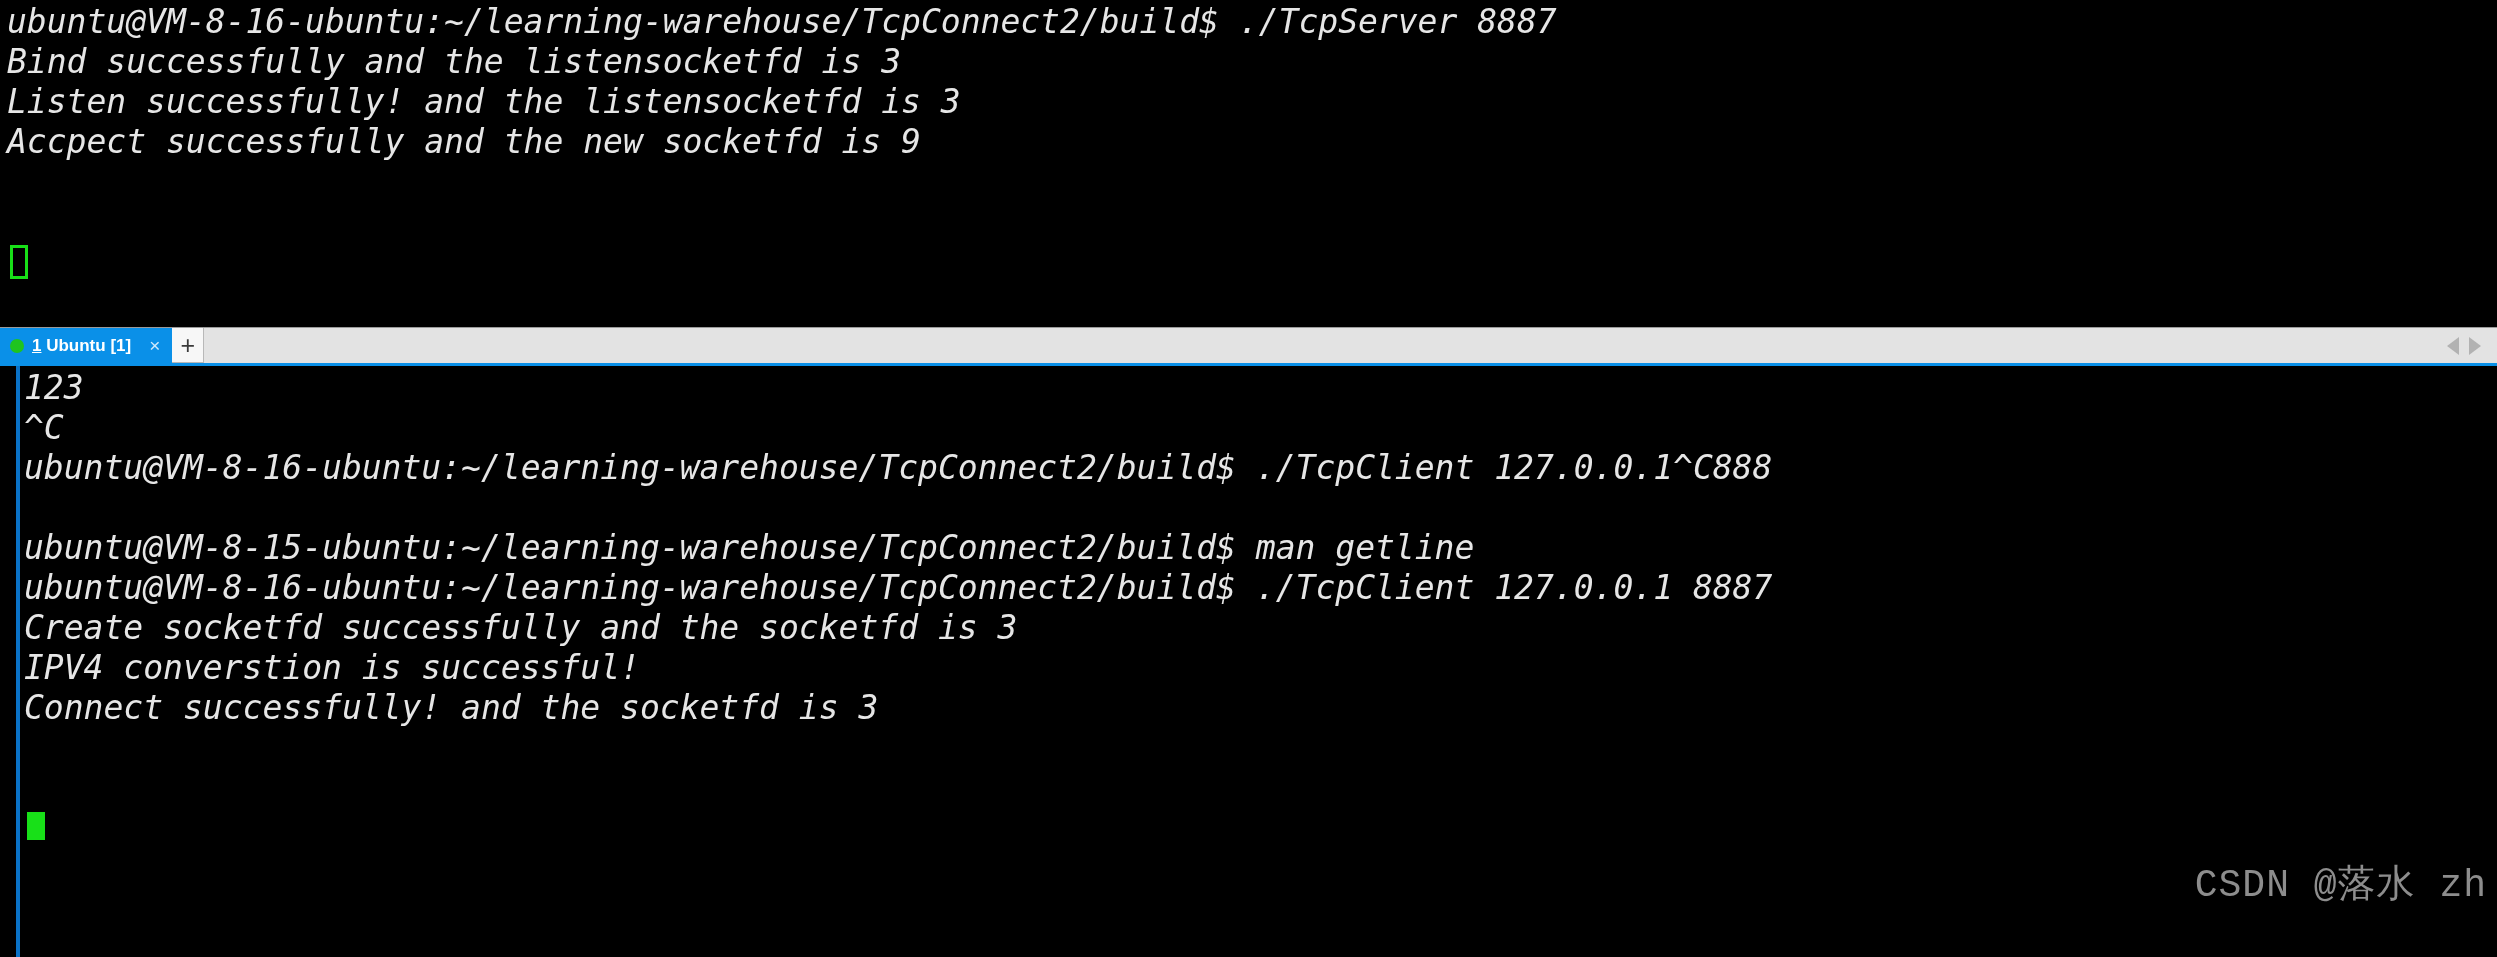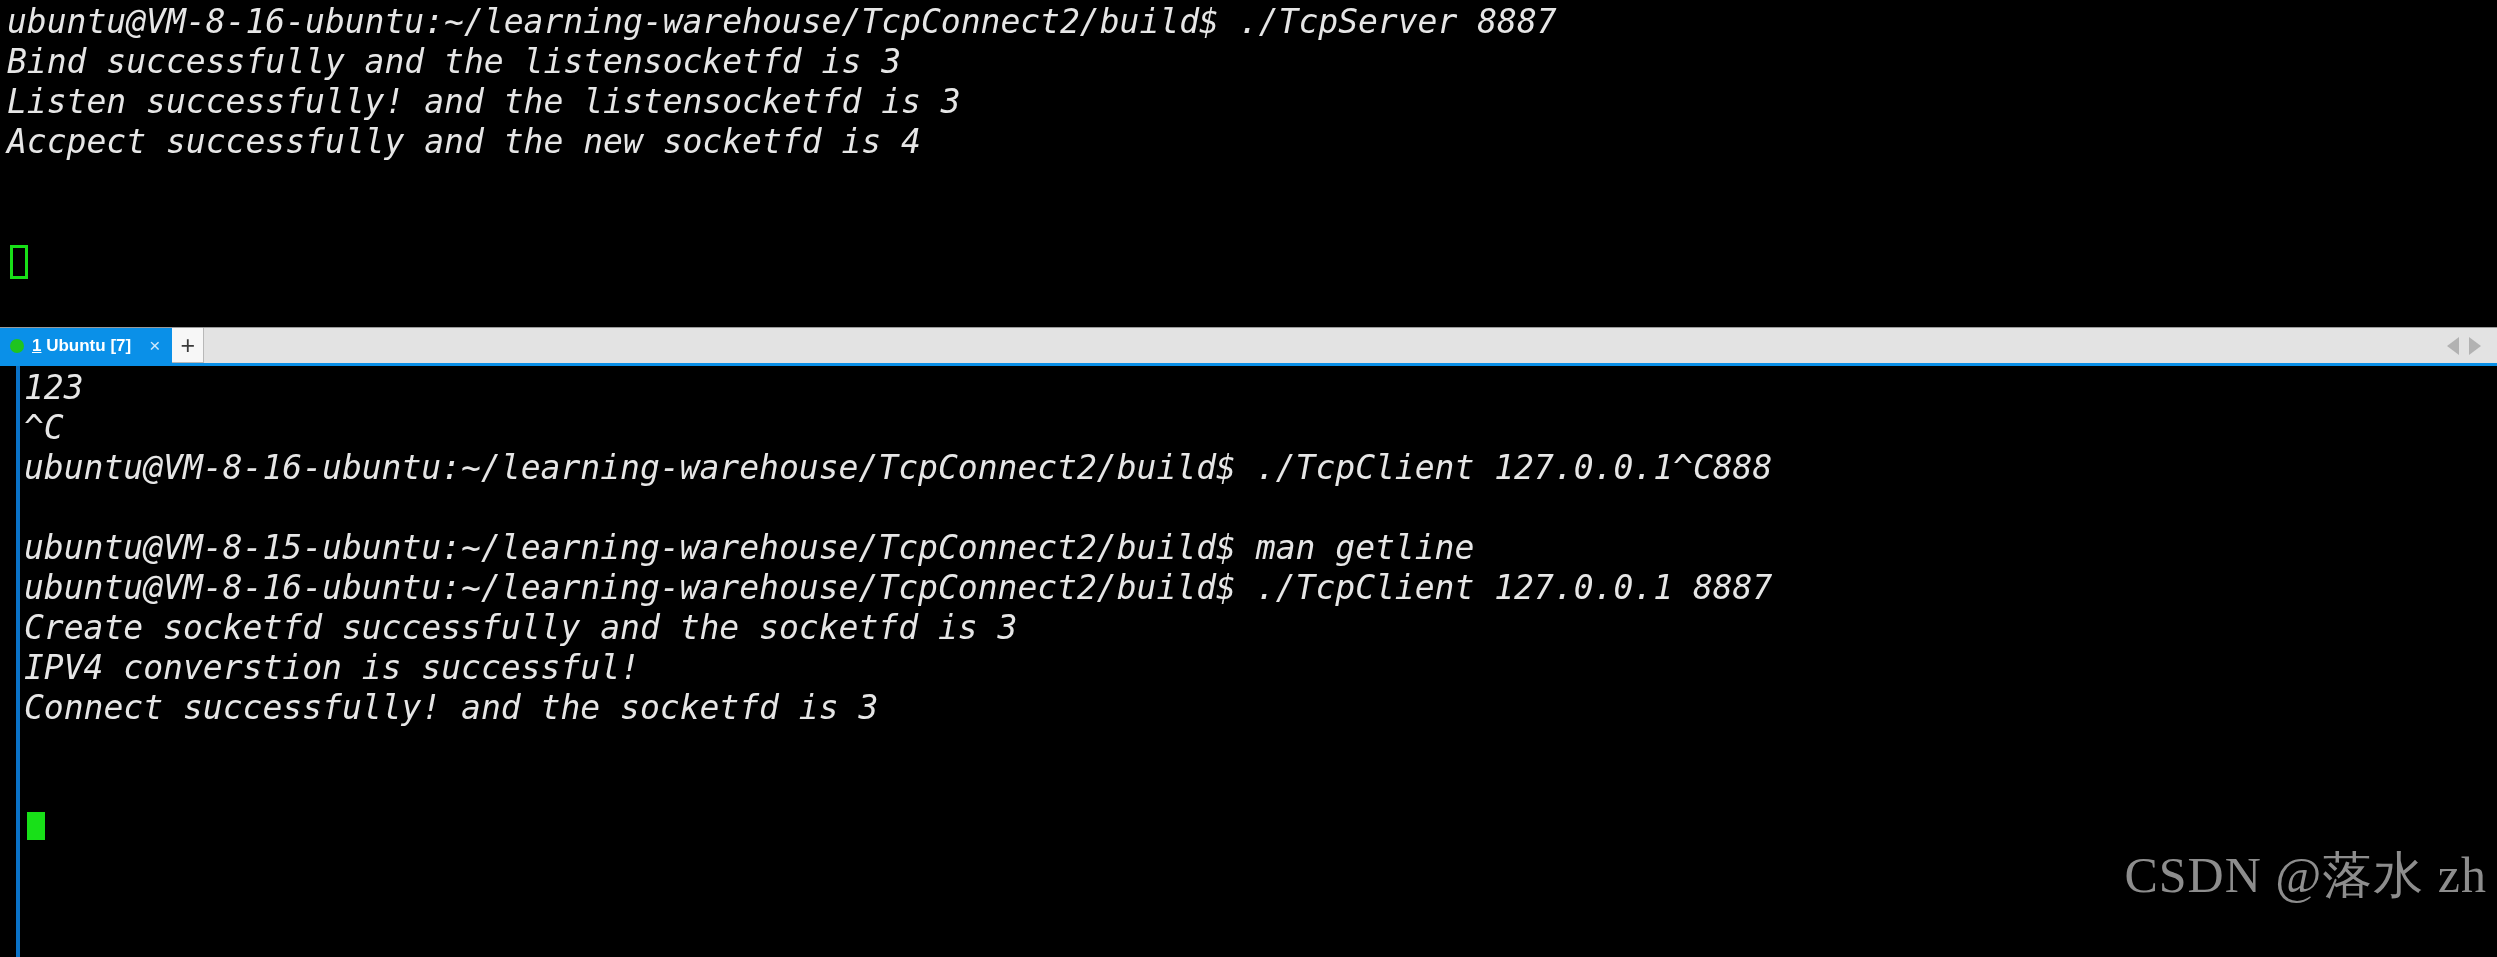--- a/index.html
+++ b/index.html
@@ -174,47 +174,47 @@
     margin-left: 3px;
     margin-top: 4px;
   }
 
   
   .watermark {
     position: absolute;
     right: 10px;
     bottom: 48px;
     color: #8d8d8d;
-    font-size: 50px;
-    font-family: Liberation Serif, serif;
+    font-size: 38px;
+    font-family: Liberation Mono, monospace;
     white-space: nowrap;
     letter-spacing: 1px;
   }
 </style>
 </head>
 <body>
 
 <div id="app">
 
   <div class="pane-top">
     <div class="term-lines">
       <div class="tline">ubuntu@VM-8-16-ubuntu:~/learning-warehouse/TcpConnect2/build$ ./TcpServer 8887</div>
       <div class="tline">Bind successfully and the listensocketfd is 3</div>
       <div class="tline">Listen successfully! and the listensocketfd is 3</div>
-      <div class="tline">Accpect successfully and the new socketfd is 4</div>
+      <div class="tline">Accpect successfully and the new socketfd is 9</div>
       <div class="tline">
         <span class="cursor-hollow"></span>
       </div>
     </div>
   </div>
 
   <div class="tabbar">
     <div class="tab">
       <span class="tab-dot"></span>
-      <span class="tab-label"><u>1</u><span> Ubuntu [7]</span></span>
+      <span class="tab-label"><u>1</u><span> Ubuntu [1]</span></span>
       <span class="tab-close">×</span>
     </div>
     <div class="tab-new">+</div>
     <div class="tabbar-spacer"></div>
     <div class="tab-scrollers">
       <span class="arrow-left"></span>
       <span class="arrow-right"></span>
     </div>
   </div>
   <div class="tabbar-underline"></div>

